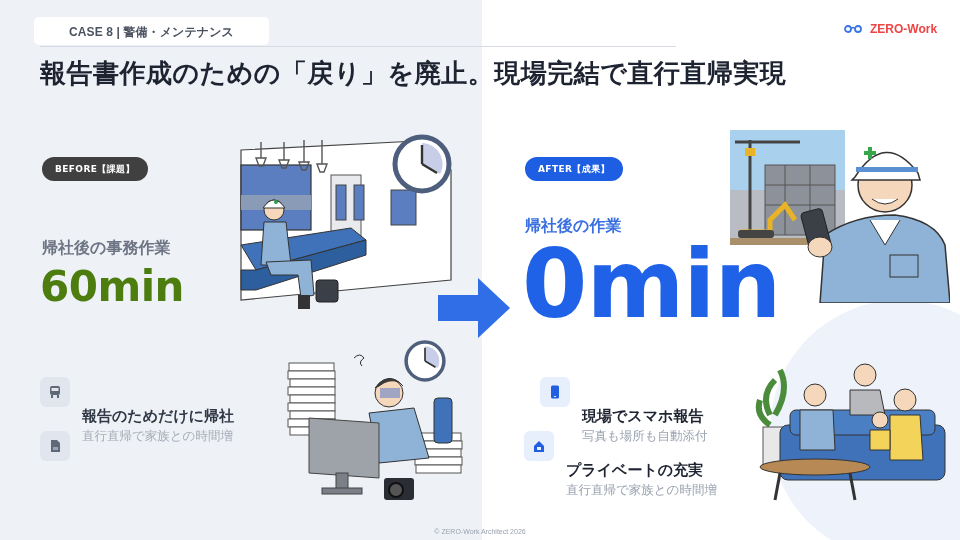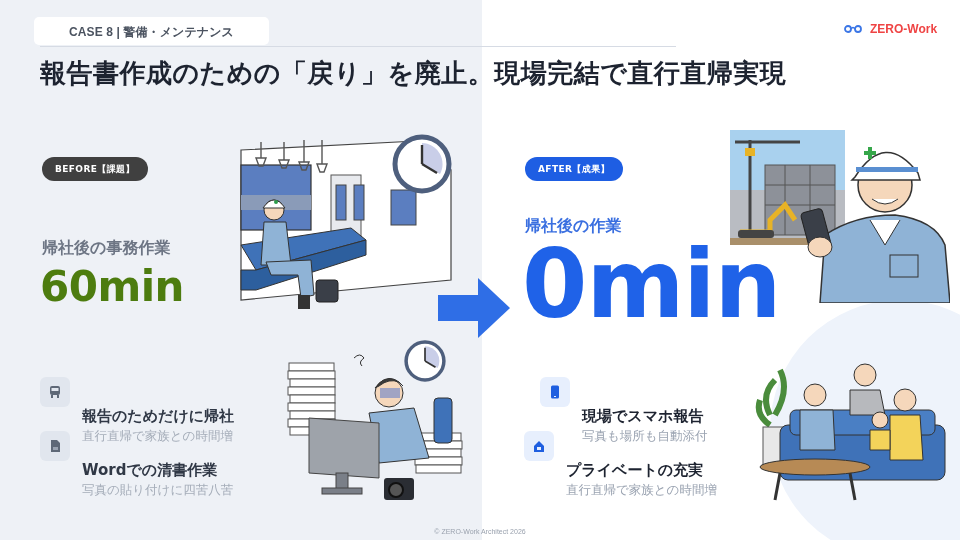--- a/index.html
+++ b/index.html
@@ -191,24 +191,20 @@
     <span class="feat-sub">直行直帰で家族との時間増</span>
   </div>
 </div>
 <div class="feature before-feature" style="left:40px; top:427px;">
   <div class="feat-icon before-icon">
     <svg width="11" height="14" viewBox="0 0 11 14">
         <path d="M1 1 L7 1 L10 4 L10 13 L1 13 Z" fill="#5e6877"></path>
         <rect x="3" y="8" width="5" height="3" fill="#9aa3b1"></rect>
       </svg>
   </div>
-  <div class="feat-text">
-    <span class="feat-title">Wordでの清書作業</span>
-    <span class="feat-sub">写真の貼り付けに四苦八苦</span>
-  </div>
 </div>
 
 <div class="arrow">
   <svg width="72" height="60" viewBox="0 0 72 60">
       <rect x="0" y="17" width="42" height="26" fill="#2f6ee6"></rect>
       <polygon points="40,0 72,30 40,60" fill="#2f6ee6"></polygon>
     </svg>
 </div>
 
 <div class="pill pill-after">AFTER【成果】</div>

